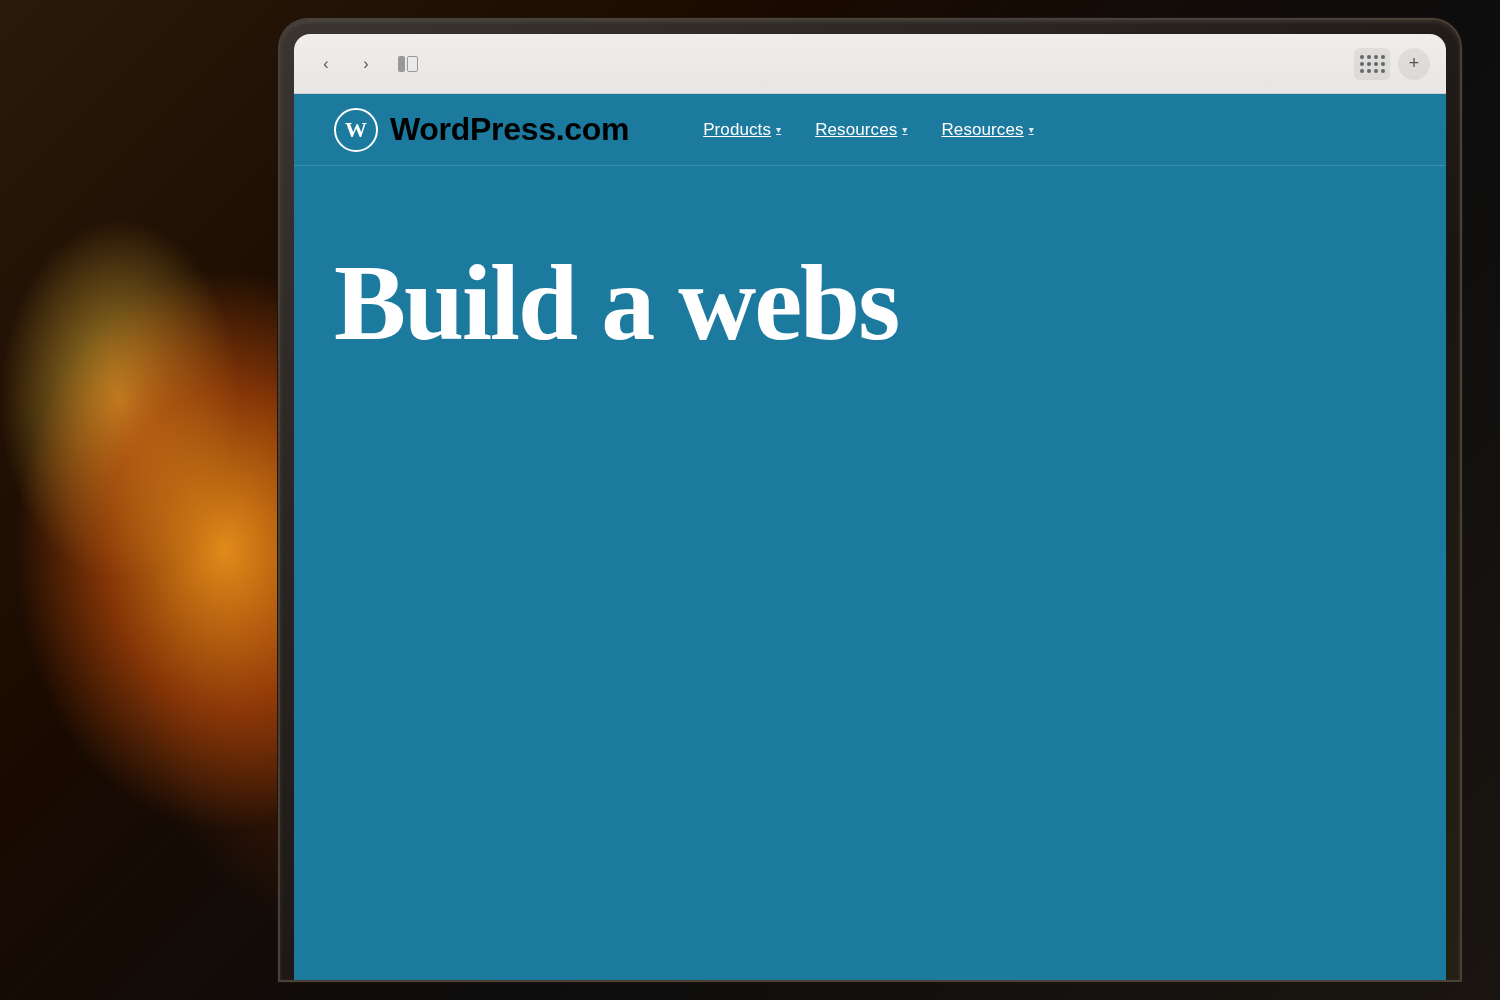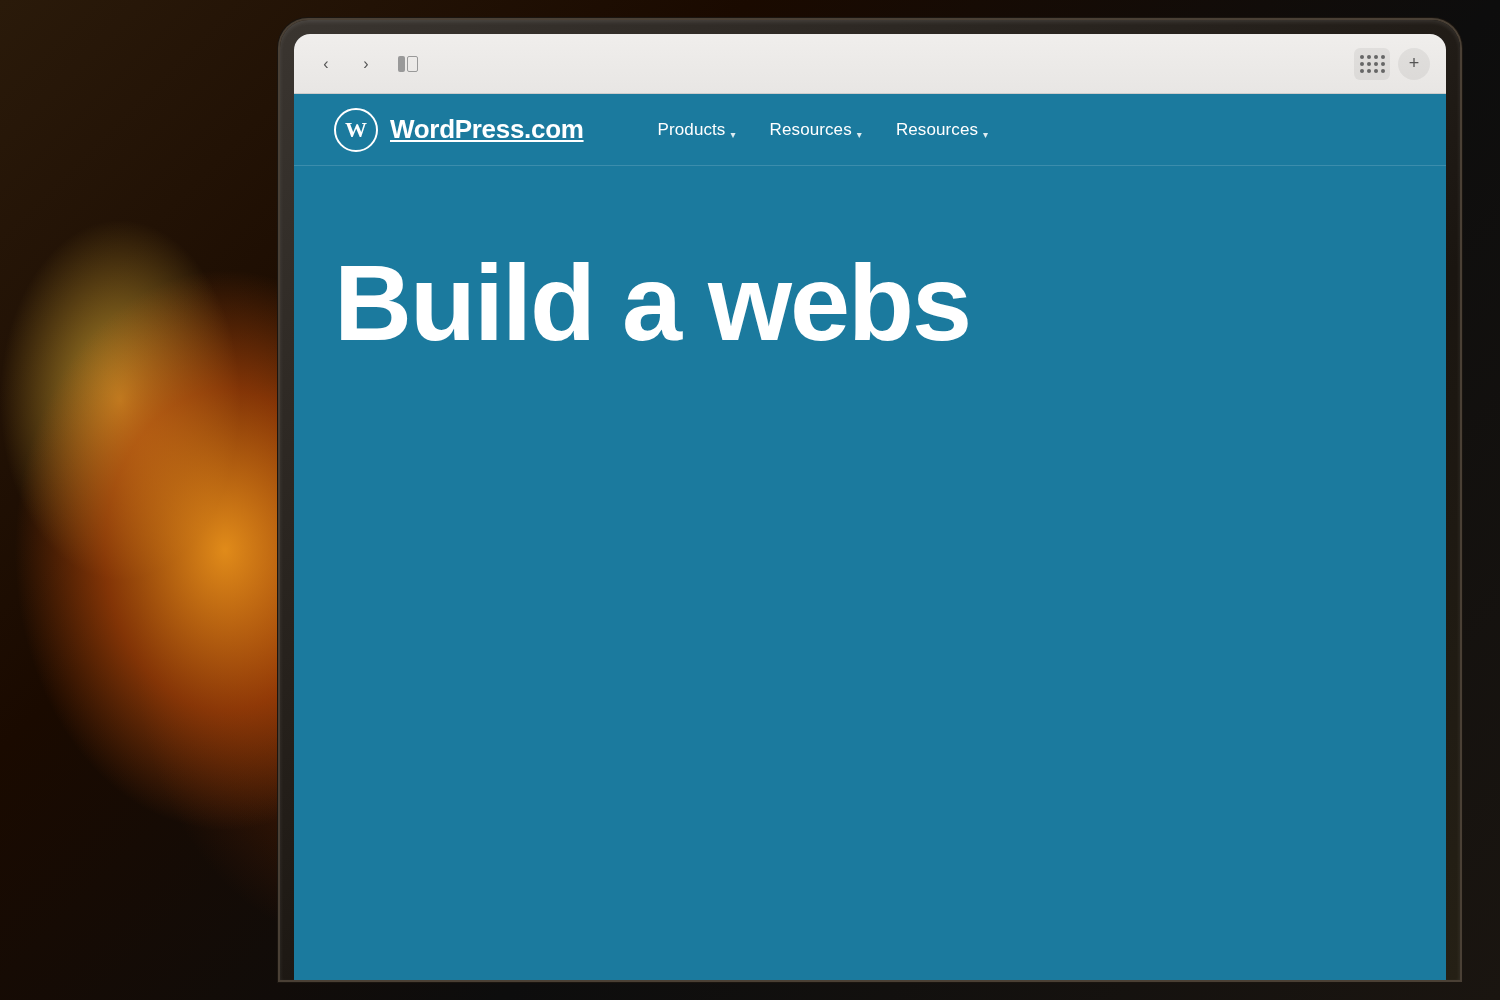--- a/index.html
+++ b/index.html
@@ -166,62 +166,62 @@
       align-items: center;
       justify-content: center;
       font-size: 22px;
       font-weight: bold;
       color: white;
       font-family: serif;
       flex-shrink: 0;
     }
 
     .wp-logo-text {
-      font-size: 26px;
+      font-size: 32px;
       font-weight: 700;
-      color: #ffffff;
+      color: #000000;
       font-family: -apple-system, BlinkMacSystemFont, 'Segoe UI', sans-serif;
       letter-spacing: -0.3px;
-      text-decoration: underline;
     }
 
     .wp-nav-links {
       display: flex;
       align-items: center;
       gap: 6px;
       margin-left: 28px;
     }
 
     .wp-nav-item {
       display: flex;
-      align-items: flex-end;
+      align-items: center;
       gap: 5px;
       color: white;
       font-size: 17px;
       font-family: -apple-system, BlinkMacSystemFont, 'Segoe UI', sans-serif;
       font-weight: 500;
       padding: 8px 14px;
       border-radius: 4px;
       cursor: pointer;
       letter-spacing: 0.1px;
+      text-decoration: underline;
     }
 
     .chevron-down {
       font-size: 10px;
       opacity: 0.85;
     }
 
     
     .wp-hero {
       padding: 80px 40px 40px;
       background: #1b7a9e;
     }
 
     .wp-hero-title {
-      font-family: Liberation Sans, sans-serif;
+      font-family: Liberation Serif, serif;
       font-size: 108px;
       font-weight: 700;
       color: white;
       line-height: 1.05;
       letter-spacing: -2px;
     }
 
     
     .grid-dots {
       display: grid;

